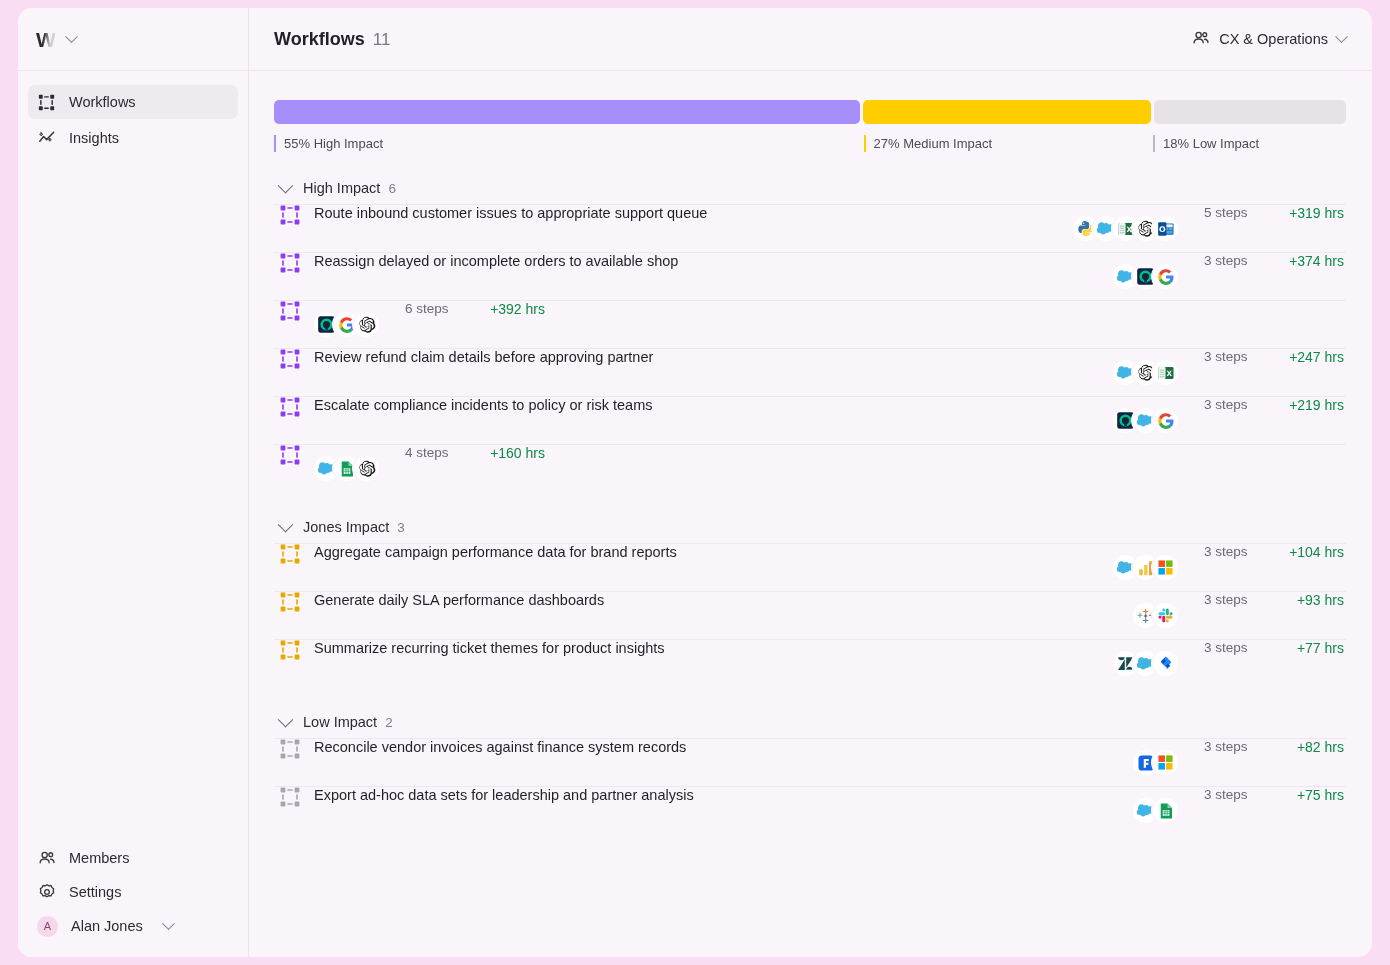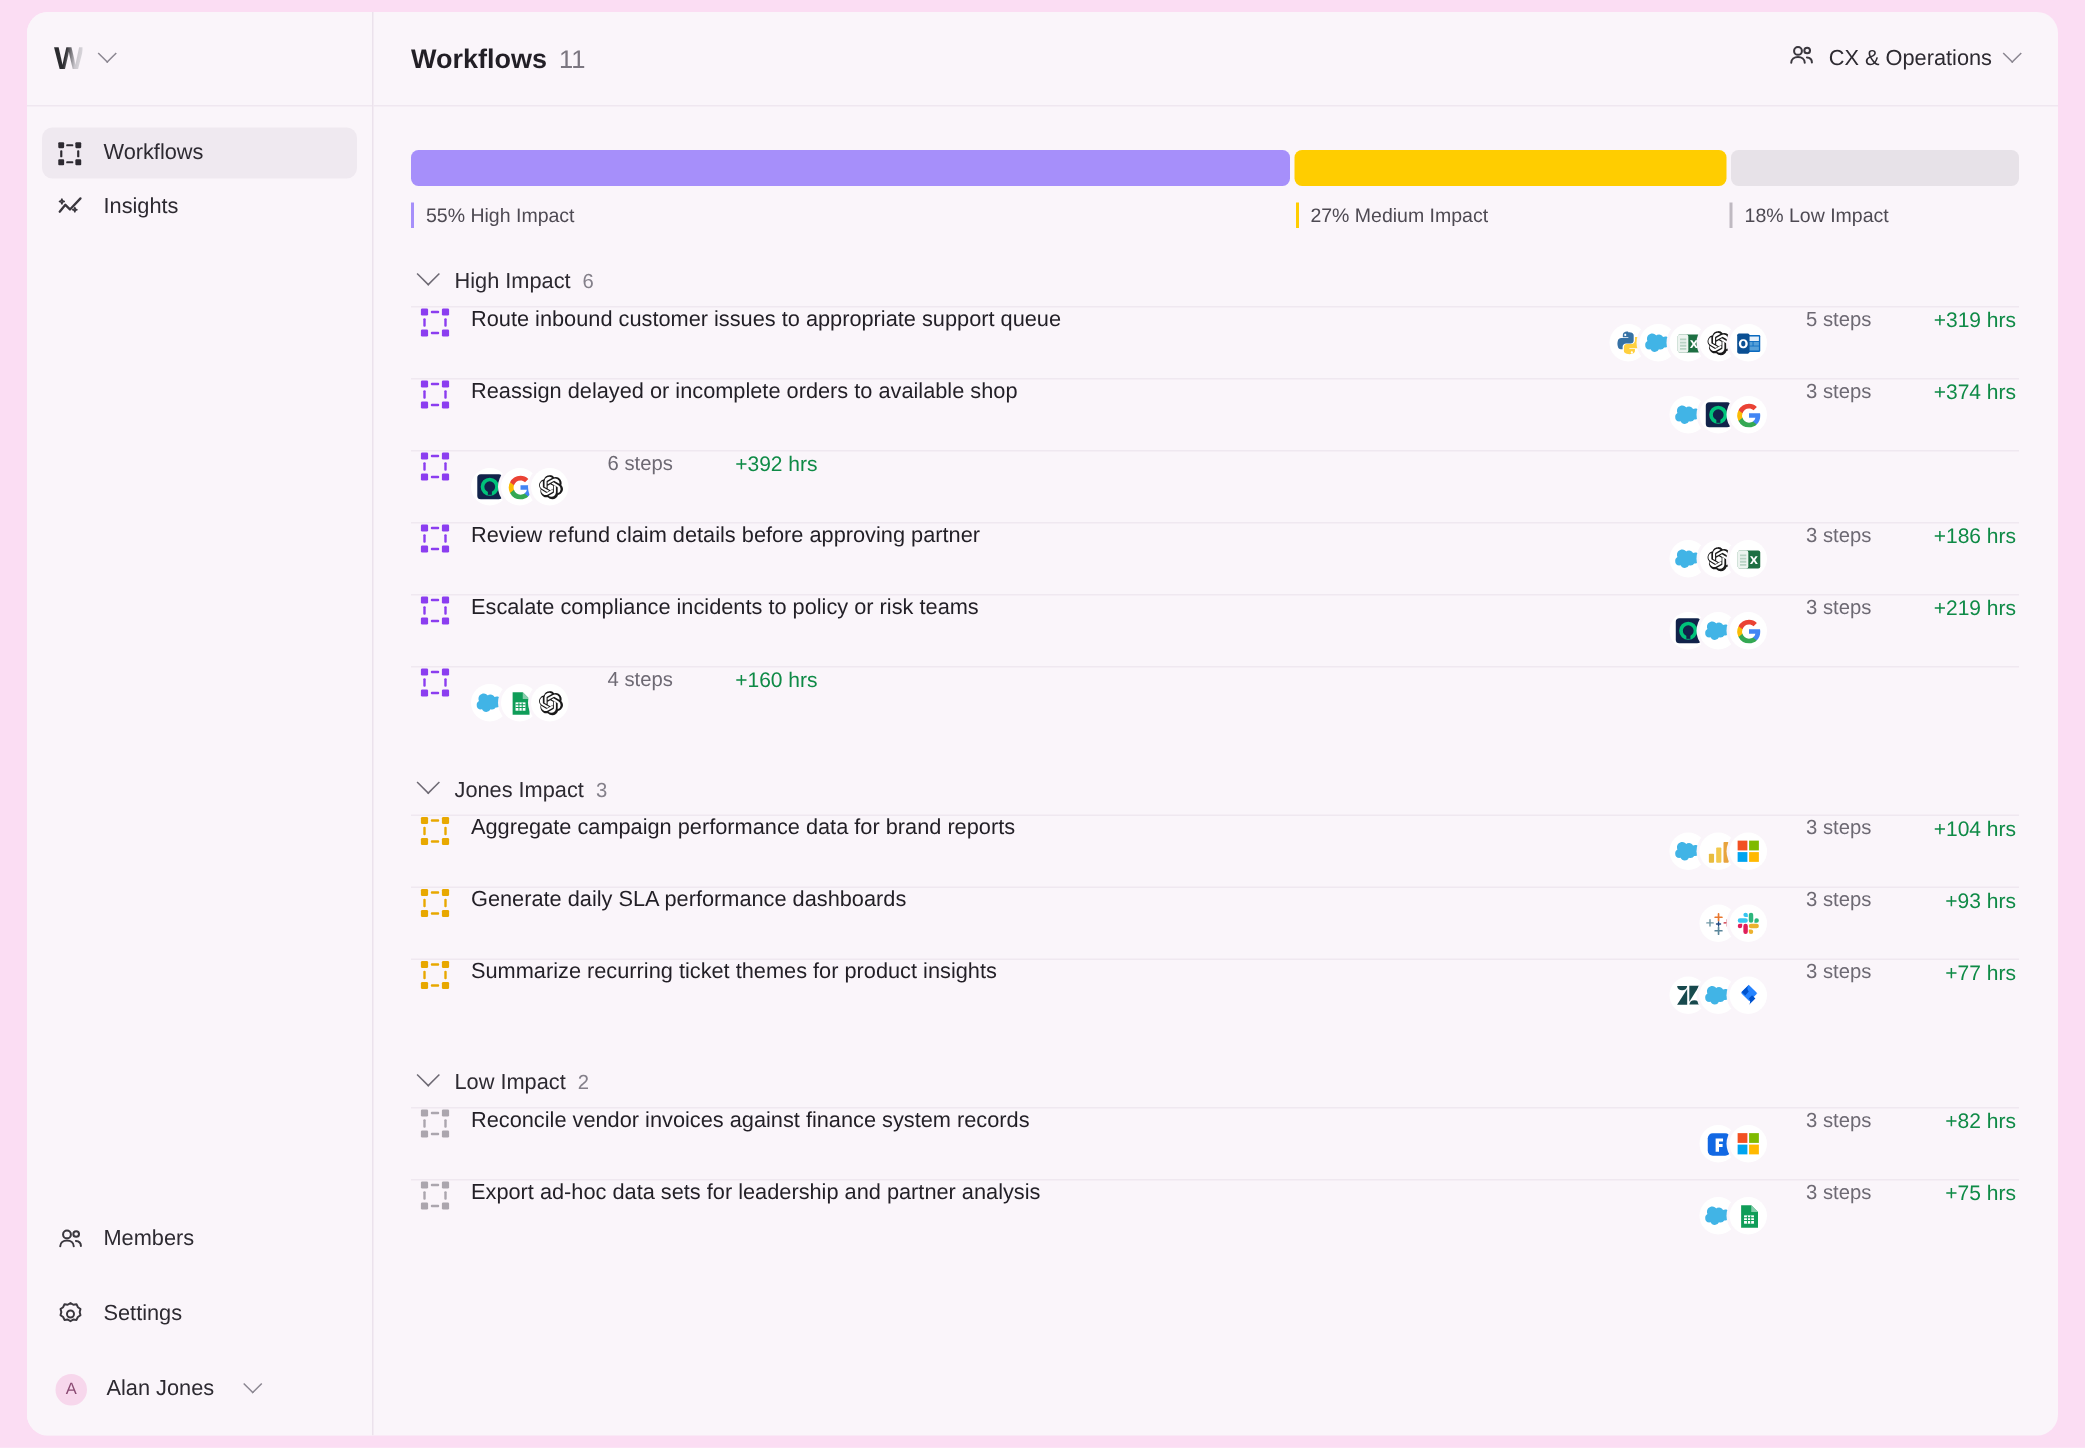--- a/index.html
+++ b/index.html
@@ -73,21 +73,21 @@
     font-size: 14.5px;
   }
   .nav-item.active { background: #EFE9F0; }
   .nav-icon { width: 19px; height: 19px; display: flex; align-items: center; justify-content: center; flex: none; }
 
   .sidebar-bottom {
     margin-top: auto;
     padding: 0 10px 14px 10px;
     display: flex;
     flex-direction: column;
-    gap: 16px;
+    gap: 0;
   }
   .avatar {
     width: 21px; height: 21px;
     border-radius: 50%;
     background: #F7D7EC;
     color: #8A4A72;
     font-size: 11px;
     display: flex; align-items: center; justify-content: center;
     flex: none;
   }
@@ -126,21 +126,21 @@
     padding-left: 8px;
     line-height: 17px;
   }
   .legend-high { border-left: 2px solid #A68FFA; }
   .legend-med { border-left: 2px solid #FFCD00; }
   .legend-low { border-left: 2px solid #BFB9C1; }
 
   
   .section { margin-top: 19px; }
   .section-head {
-    display: flex; gap: 12px;
+    display: flex; align-items: center; gap: 12px;
     padding: 8px 0 8px 6px;
     cursor: pointer;
   }
   .section-title { font-size: 14.5px; color: #2D2A31; }
   .section-count { font-size: 13.5px; color: #84808A; margin-left: -4px; }
   .caret {
     width: 11px; height: 11px; flex: none;
     border-right: 1.7px solid #6D6973;
     border-bottom: 1.7px solid #6D6973;
     transform: rotate(45deg) translate(-2px,-2px);
@@ -448,21 +448,21 @@
                 <span class="app">
                   <svg width="18" height="18" viewBox="0 0 24 24">
                     <rect x="2" y="4" width="20" height="16" rx="1.8" fill="#1D6F42"></rect>
                     <rect x="2" y="4" width="9.4" height="16" rx="1.8" fill="#ffffff" opacity="0.92"></rect>
                     <path d="M4 7.6h5.6v1.6H4zM4 10.4h5.6V12H4zM4 13.2h5.6v1.6H4zM4 16h5.6v1.6H4z" fill="#1D6F42" opacity="0.25"></path>
                     <text x="16.4" y="16.3" font-family="DejaVu Sans, sans-serif" font-size="9.5" font-weight="bold" fill="#ffffff" text-anchor="middle">X</text>
                   </svg>
                 </span>
               </span>
               <span class="steps">3 steps</span>
-              <span class="hours">+186 hrs</span>
+              <span class="hours">+247 hrs</span>
             </div>
             <div class="row">
               <span class="row-icon"><svg width="20" height="20" viewBox="0 0 20 20">
                   <g fill="#8B3DF0">
                     <rect x="0.6" y="0.6" width="4.8" height="4.8" rx="0.9"></rect>
                     <rect x="14.6" y="0.6" width="4.8" height="4.8" rx="0.9"></rect>
                     <rect x="0.6" y="14.6" width="4.8" height="4.8" rx="0.9"></rect>
                     <rect x="14.6" y="14.6" width="4.8" height="4.8" rx="0.9"></rect>
                     <rect x="7.2" y="2.2" width="5.6" height="1.6" rx="0.7"></rect>
                     <rect x="7.2" y="16.2" width="5.6" height="1.6" rx="0.7"></rect>

